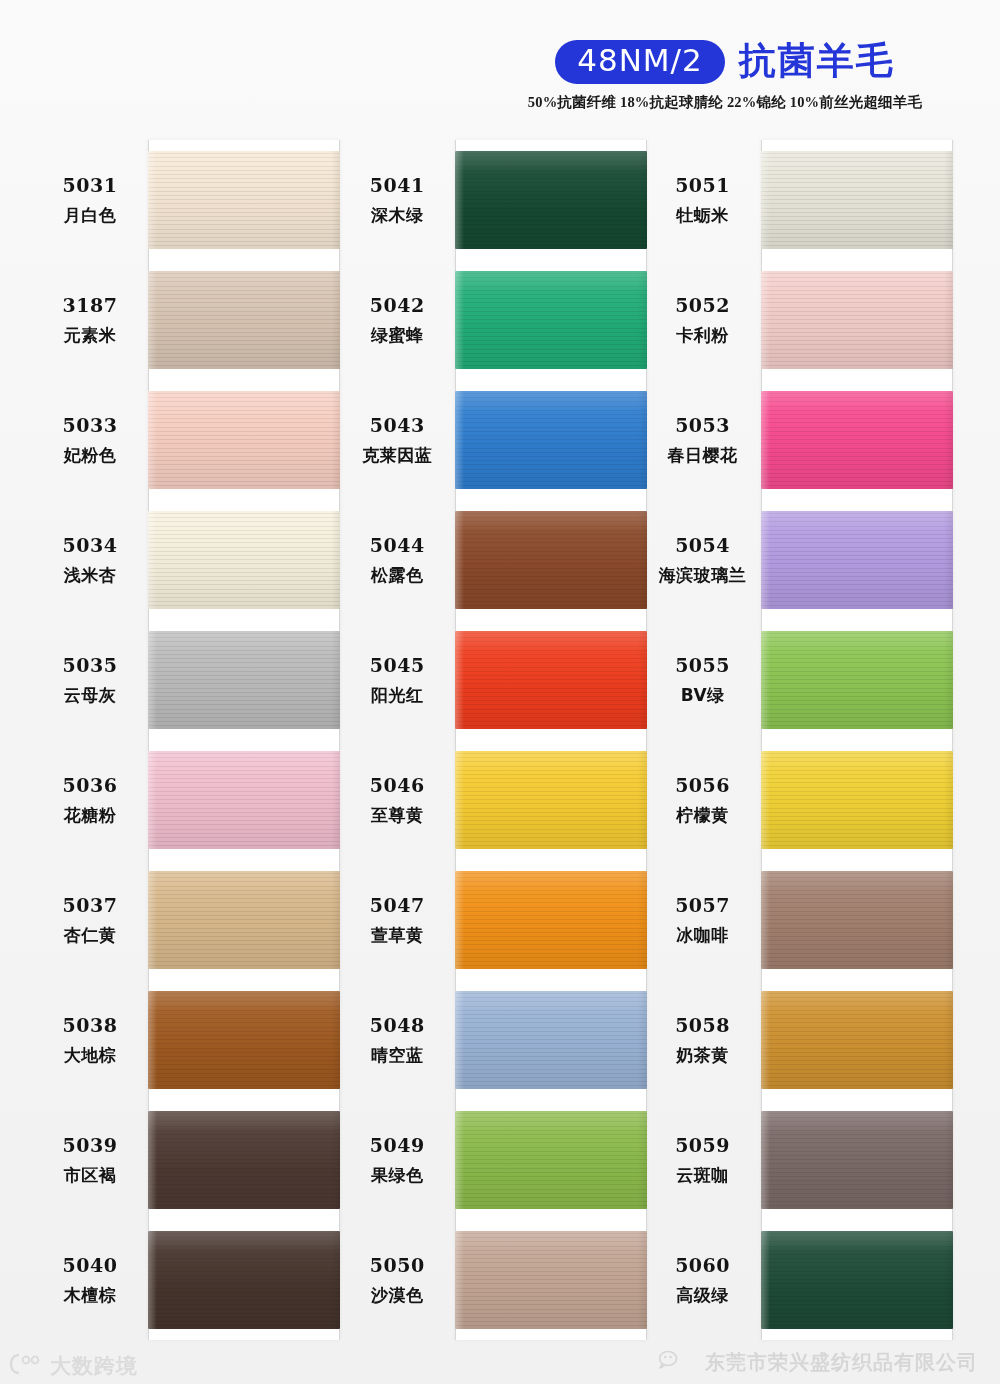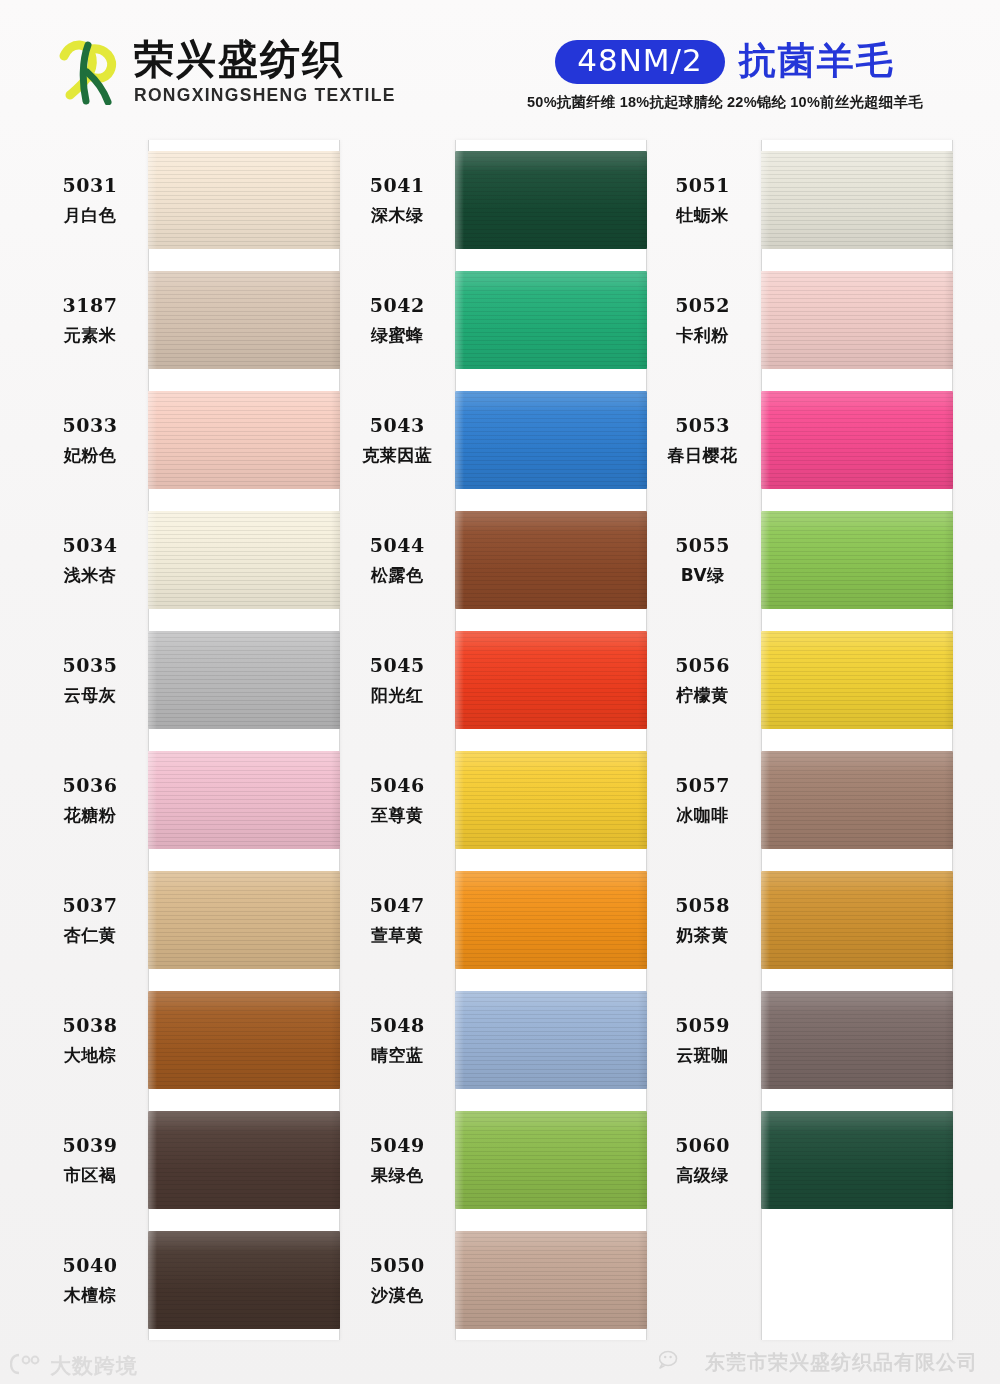--- a/index.html
+++ b/index.html
@@ -58,21 +58,21 @@
   }
   .spec-title {
     font-size: 37px; font-weight: 700; color: #2436d8;
     letter-spacing: 2px; line-height: 1.1;
     font-family: "DejaVu Sans", "Liberation Sans", sans-serif;
   }
   .spec-sub {
     margin-top: 9px;
     font-size: 14.5px; color: #1a1a1a; font-weight: 600;
     letter-spacing: 0.2px;
-    font-family: Liberation Sans, sans-serif;
+    font-family: Liberation Serif, serif;
   }
 
   
   .columns {
     position: absolute; left: 0; top: 132px; width: 1000px; height: 1215px;
     display: flex;
   }
   .column {
     position: relative;
     width: 333.3px; height: 100%;
@@ -193,34 +193,20 @@
     font-family: "DejaVu Sans", "Liberation Sans", sans-serif;
   }
 </style>
 </head>
 <body>
 
 <div id="page">
 
   <div class="header">
 
-    <div class="brand">
-      <span class="brand-mark">
-        <svg width="62" height="66" viewBox="0 0 62 66" aria-hidden="true">
-          <path d="M6 17 C13 2, 31 2, 34 19 C37 36, 20 49, 12 56" fill="none" stroke="#e3e83a" stroke-width="9" stroke-linecap="round"></path>
-          <path d="M33 10 C47 8, 58 20, 52 32 C47 42, 33 41, 29 33" fill="none" stroke="#e3e83a" stroke-width="9" stroke-linecap="round"></path>
-          <path d="M30 6 C24 22, 24 44, 28 62" fill="none" stroke="#1f6f3c" stroke-width="7" stroke-linecap="round"></path>
-          <path d="M29 33 C38 41, 46 52, 50 63" fill="none" stroke="#1f6f3c" stroke-width="7" stroke-linecap="round"></path>
-        </svg>
-      </span>
-      <span class="brand-text">
-        <span class="brand-cn">荣兴盛纺织</span>
-        <span class="brand-en">RONGXINGSHENG TEXTILE</span>
-      </span>
-    </div>
 
     <div class="spec">
       <div class="spec-row">
         <span class="spec-badge">48NM/2</span>
         <span class="spec-title">抗菌羊毛</span>
       </div>
       <div class="spec-sub">50%抗菌纤维  18%抗起球腈纶  22%锦纶  10%前丝光超细羊毛</div>
     </div>
 
   </div>
@@ -528,20 +514,33 @@
               <div class="edge-r"></div>
             </div>
           </div>
           <div class="row">
             <div class="label">
               <div class="code">5053</div>
               <div class="cname">春日樱花</div>
             </div>
             <div class="swatch">
               <div class="fill" style="background: rgb(248, 75, 144);"></div>
+              <div class="threads"></div>
+              <div class="sheen"></div>
+              <div class="edge-l"></div>
+              <div class="edge-r"></div>
+            </div>
+          </div>
+          <div class="row">
+            <div class="label">
+              <div class="code">5054</div>
+              <div class="cname">海滨玻璃兰</div>
+            </div>
+            <div class="swatch">
+              <div class="fill" style="background: rgb(180, 156, 226);"></div>
               <div class="threads"></div>
               <div class="sheen"></div>
               <div class="edge-l"></div>
               <div class="edge-r"></div>
             </div>
           </div>
           <div class="row">
             <div class="label">
               <div class="code">5055</div>
               <div class="cname">BV绿</div>

